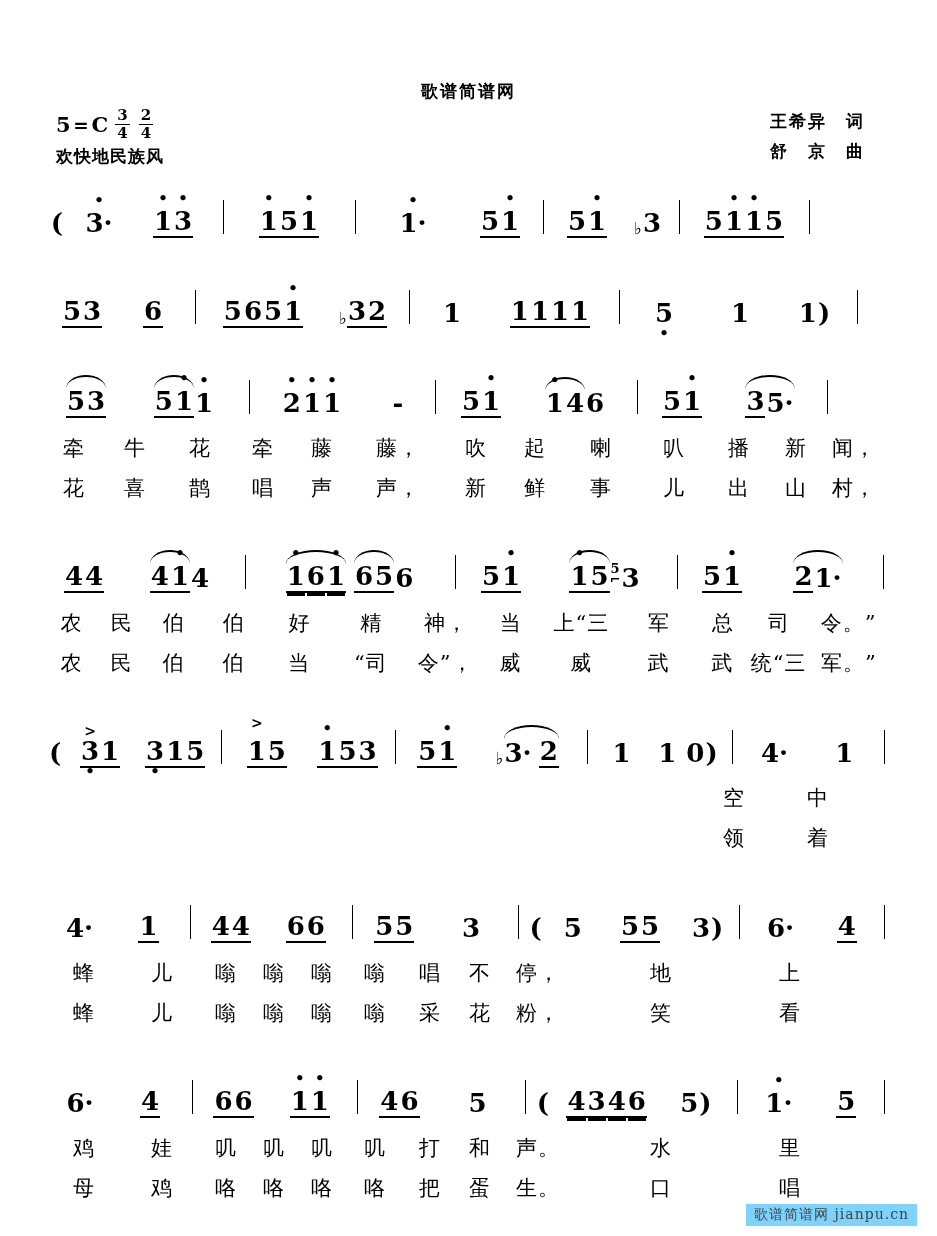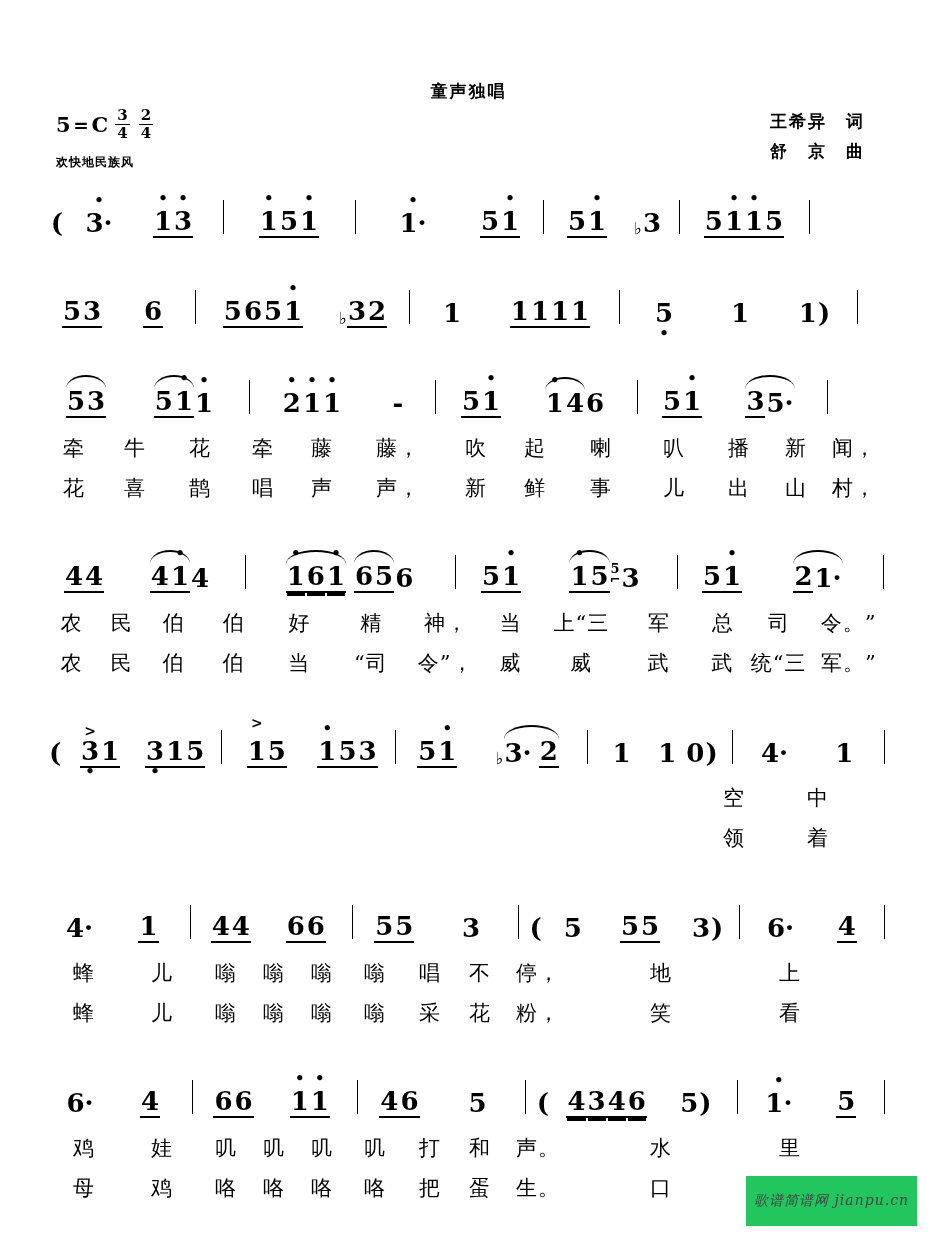--- a/index.html
+++ b/index.html
@@ -58,23 +58,23 @@
     align-items: center;
     line-height: 1;
     font-size: 15px;
     font-weight: bold;
     padding: 0 2px;
   }
   .frac .num { border-bottom: 1.5px solid #000; padding: 0 2px 1px 2px; }
   .frac .den { padding: 1px 2px 0 2px; }
   .tempo {
     position: absolute;
-    top: 154px;
+    top: 145px;
     left: 56px;
-    font-size: 12px;
+    font-size: 17px;
     font-weight: bold;
     letter-spacing: 1px;
   }
   .credits {
     position: absolute;
     top: 106px;
     right: 72px;
     text-align: right;
     font-size: 17px;
     font-weight: bold;
@@ -197,32 +197,31 @@
     height: 40px;
     align-items: center;
   }
   .ly { display: inline-block; text-align: center; white-space: pre; }
   .footer {
     position: absolute;
     right: 20px;
     bottom: 10px;
     font-size: 14px;
     color: #444;
-    background: #22c55e;
-    padding: 16px 8px;
+    background: #7dd3fc;
+    padding: 2px 8px;
     letter-spacing: 1px;
-    font-style: italic;
   }
 </style>
 </head>
 <body>
 
 <div class="page">
 
-  <div class="subtitle">童声独唱</div>
+  <div class="subtitle">歌谱简谱网</div>
 
   <div class="key-sig">
     <span>5＝C</span>
     <span class="frac">
       <span class="num">3</span>
       <span class="den">4</span>
     </span>
     <span class="frac">
       <span class="num">2</span>
       <span class="den">4</span>

